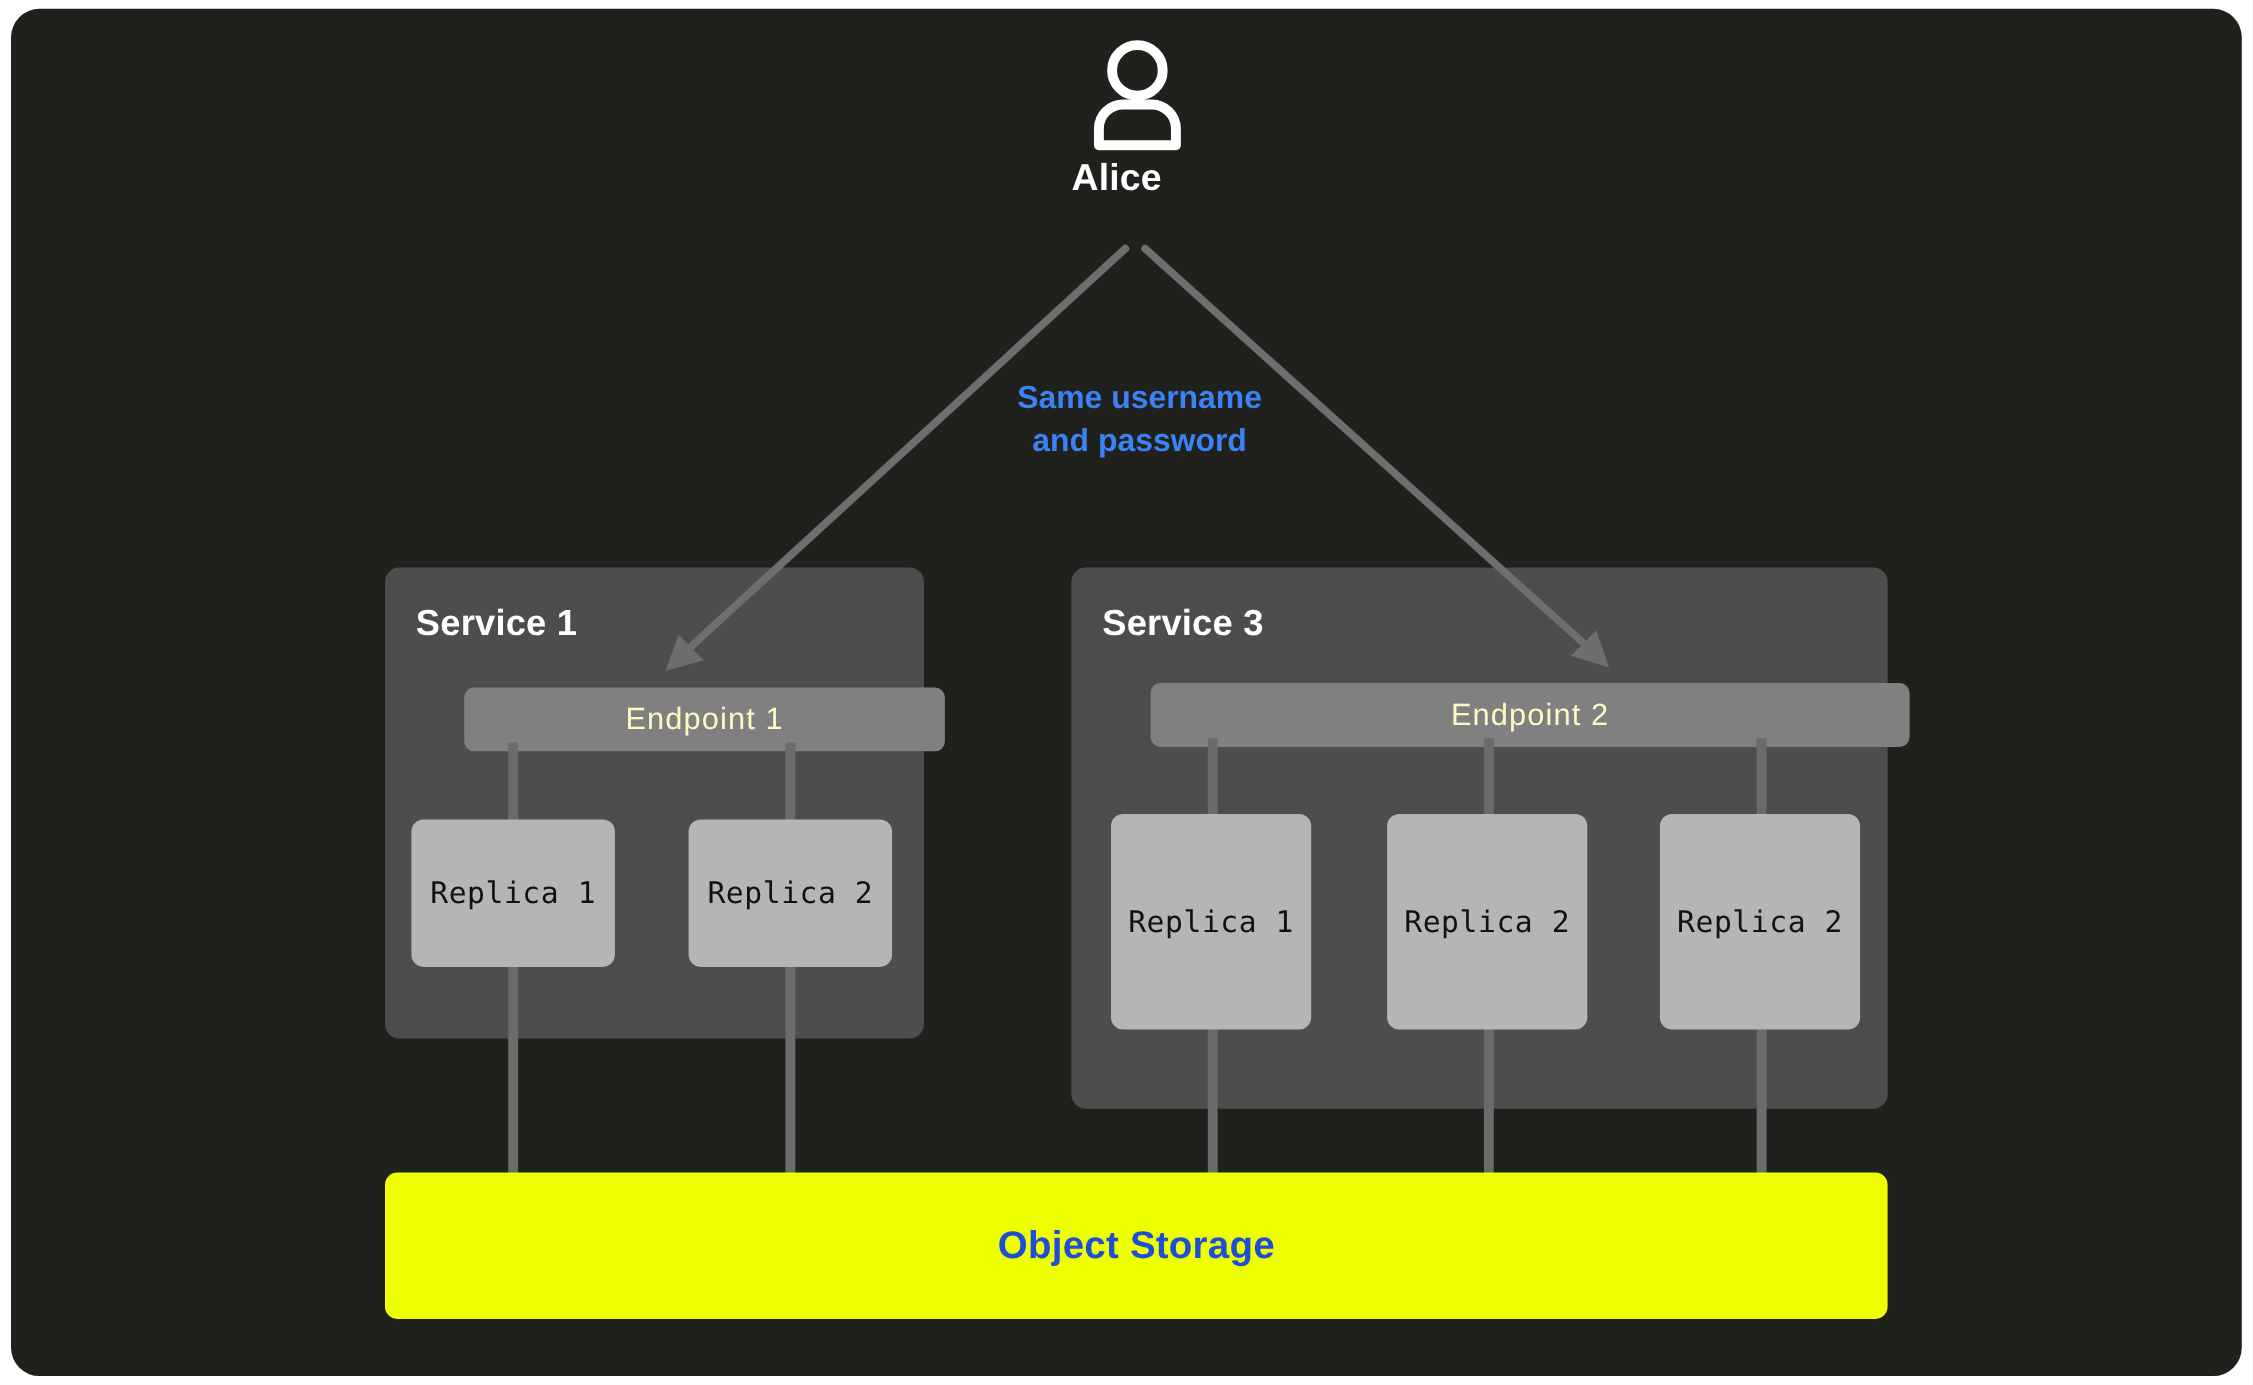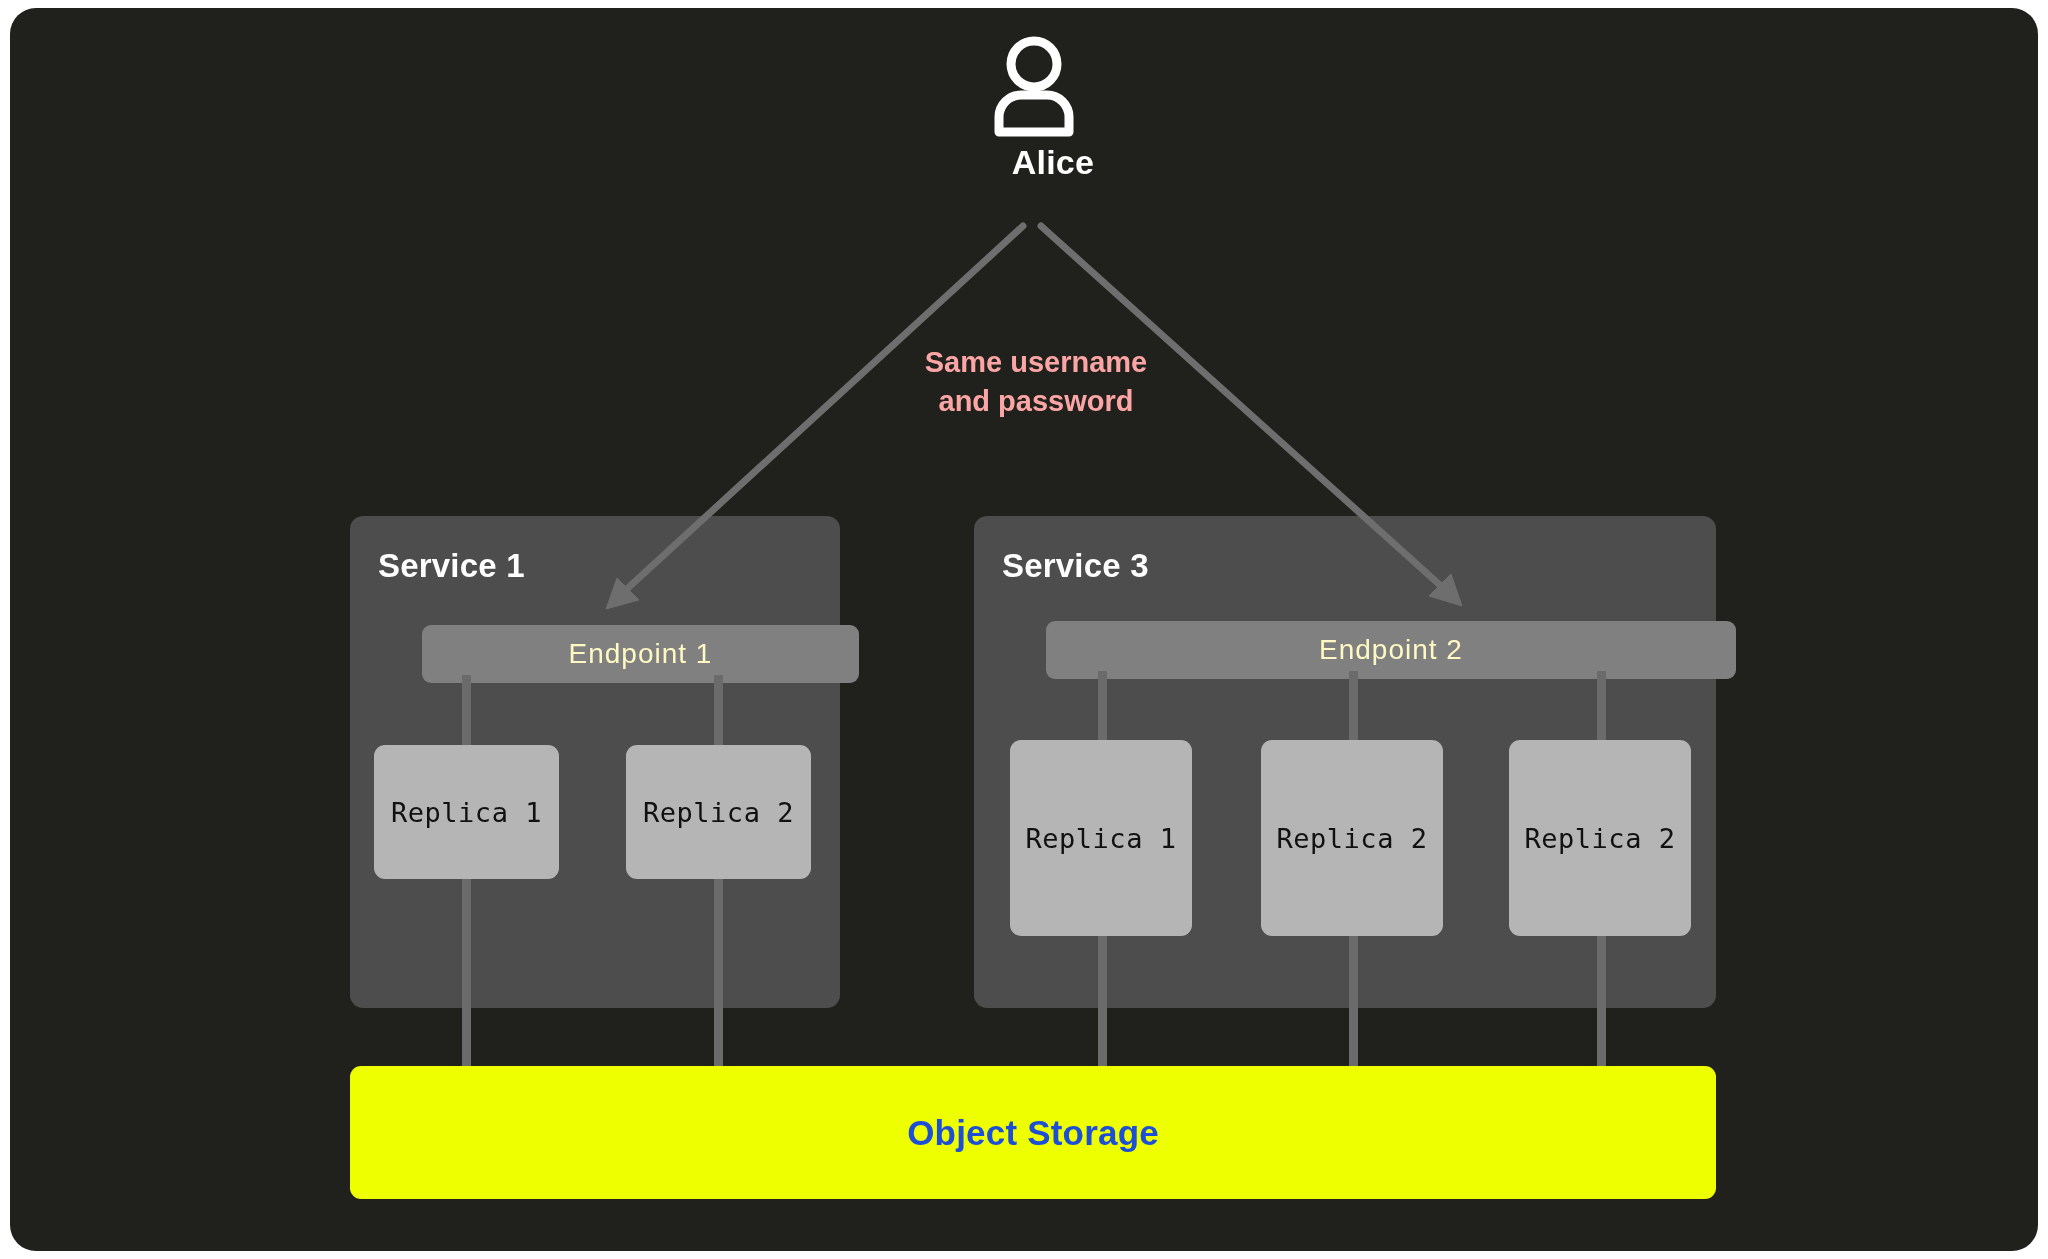--- a/index.html
+++ b/index.html
@@ -33,21 +33,21 @@
     height: 1243px;
   }
 
   
   #actor {
     position: absolute;
     left: 964px;
     top: 25px;
     width: 120px;
     height: 175px;
-    text-align: right;
+    text-align: left;
   }
   #actor-icon {
     display: block;
     margin: 0 auto;
   }
   #actor-label {
     display: block;
     margin-top: 8px;
     color: #ffffff;
     font-size: 34px;
@@ -56,33 +56,33 @@
     line-height: 1;
   }
 
   
   #cred-caption {
     position: absolute;
     left: 806px;
     top: 335px;
     width: 440px;
     text-align: center;
-    color: #fca5a5;
+    color: #3b82f6;
     font-size: 29px;
     font-weight: bold;
     line-height: 1.33;
   }
 
   
   .service-panel {
     position: absolute;
     background: #4d4d4d;
     border-radius: 13px;
   }
-  #service-1-panel { left: 340px;  top: 508px; width: 490px;  height: 492px; }
+  #service-1-panel { left: 340px;  top: 508px; width: 490px;  height: 428px; }
   #service-2-panel { left: 964px;  top: 508px; width: 742px;  height: 492px; }
 
   .service-title {
     position: absolute;
     color: #ffffff;
     font-size: 33px;
     font-weight: bold;
     letter-spacing: 0.2px;
     line-height: 1;
   }

